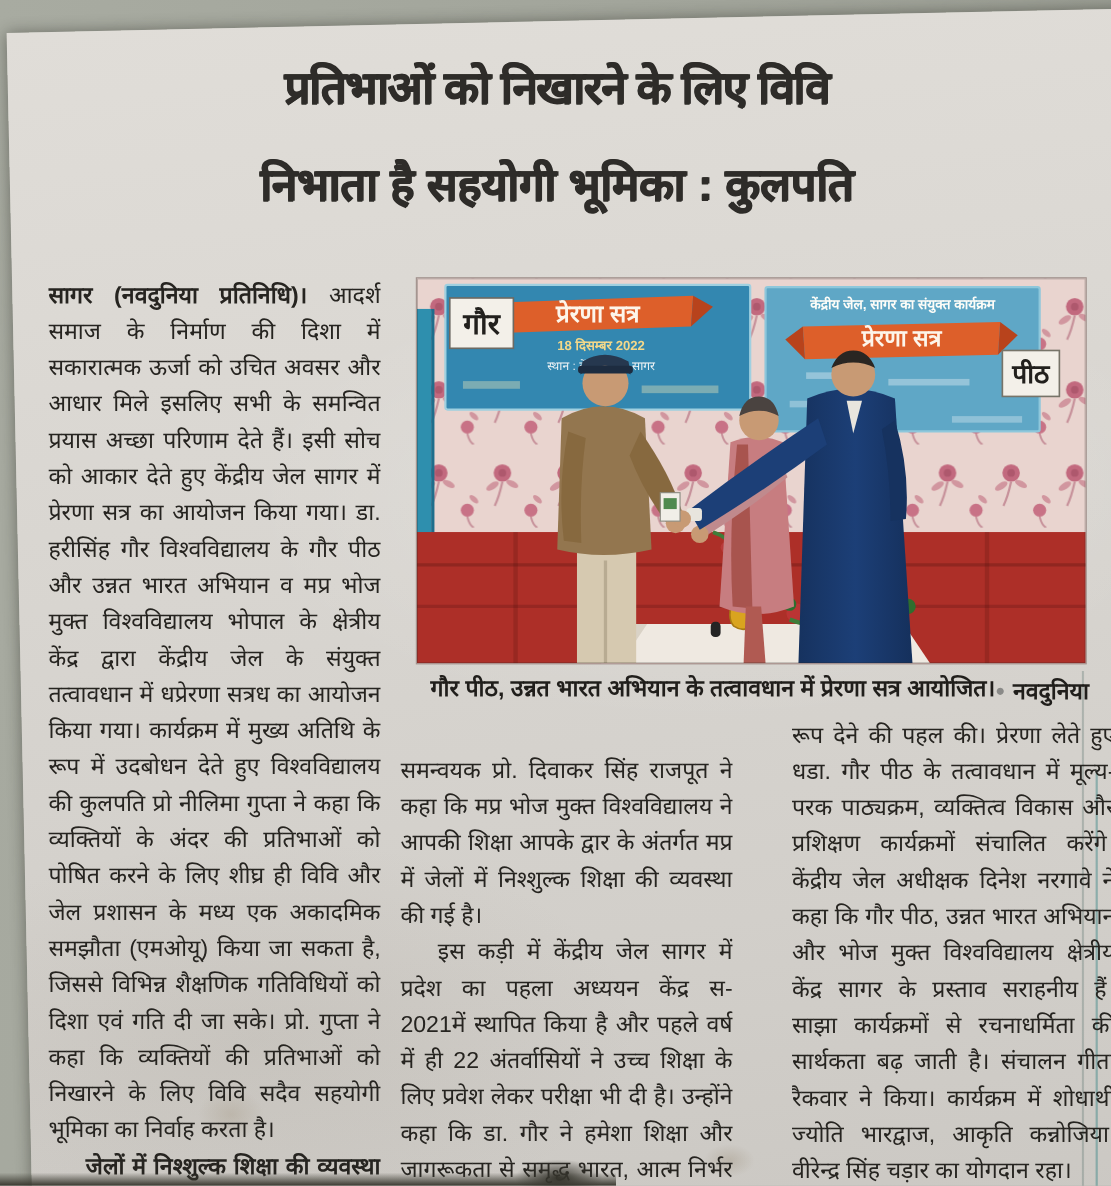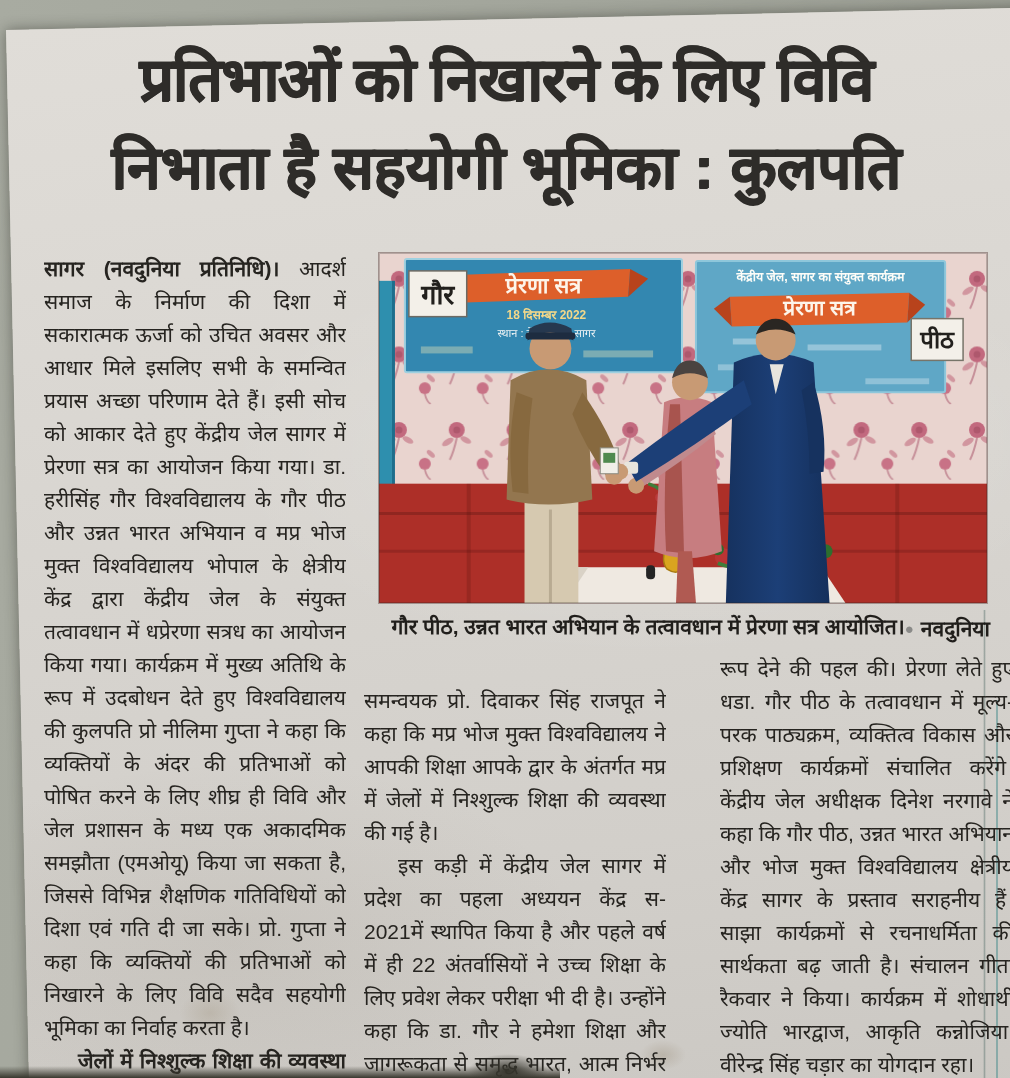--- a/index.html
+++ b/index.html
@@ -32,21 +32,21 @@
     position:absolute;left:0;bottom:0;width:560px;height:12px;
     background:linear-gradient(to top,#39382f,rgba(60,58,50,0));
   }
   .bottom-blob{
     position:absolute;left:468px;bottom:-10px;width:80px;height:34px;border-radius:50%;
     background:radial-gradient(closest-side,#35342c,rgba(55,53,45,0));
   }
 
   .headline{
     position:absolute;left:20px;top:36px;width:972px;text-align:center;
-    color:#2e2c29;font-weight:700;font-size:60px;line-height:88px;
+    color:#2e2c29;font-weight:700;font-size:41px;line-height:88px;
     letter-spacing:-1px;text-shadow:1.2px 0 0 #2e2c29, 0 .5px 0 #2e2c29;
     white-space:nowrap;
   }
   .headline .hl2{letter-spacing:0px;text-align:center;}
 
   .bodycol{
     position:absolute;color:#262420;font-size:21px;line-height:33px;
     text-align:justify;overflow:hidden;
   }
   .bodycol p{margin:0;}

